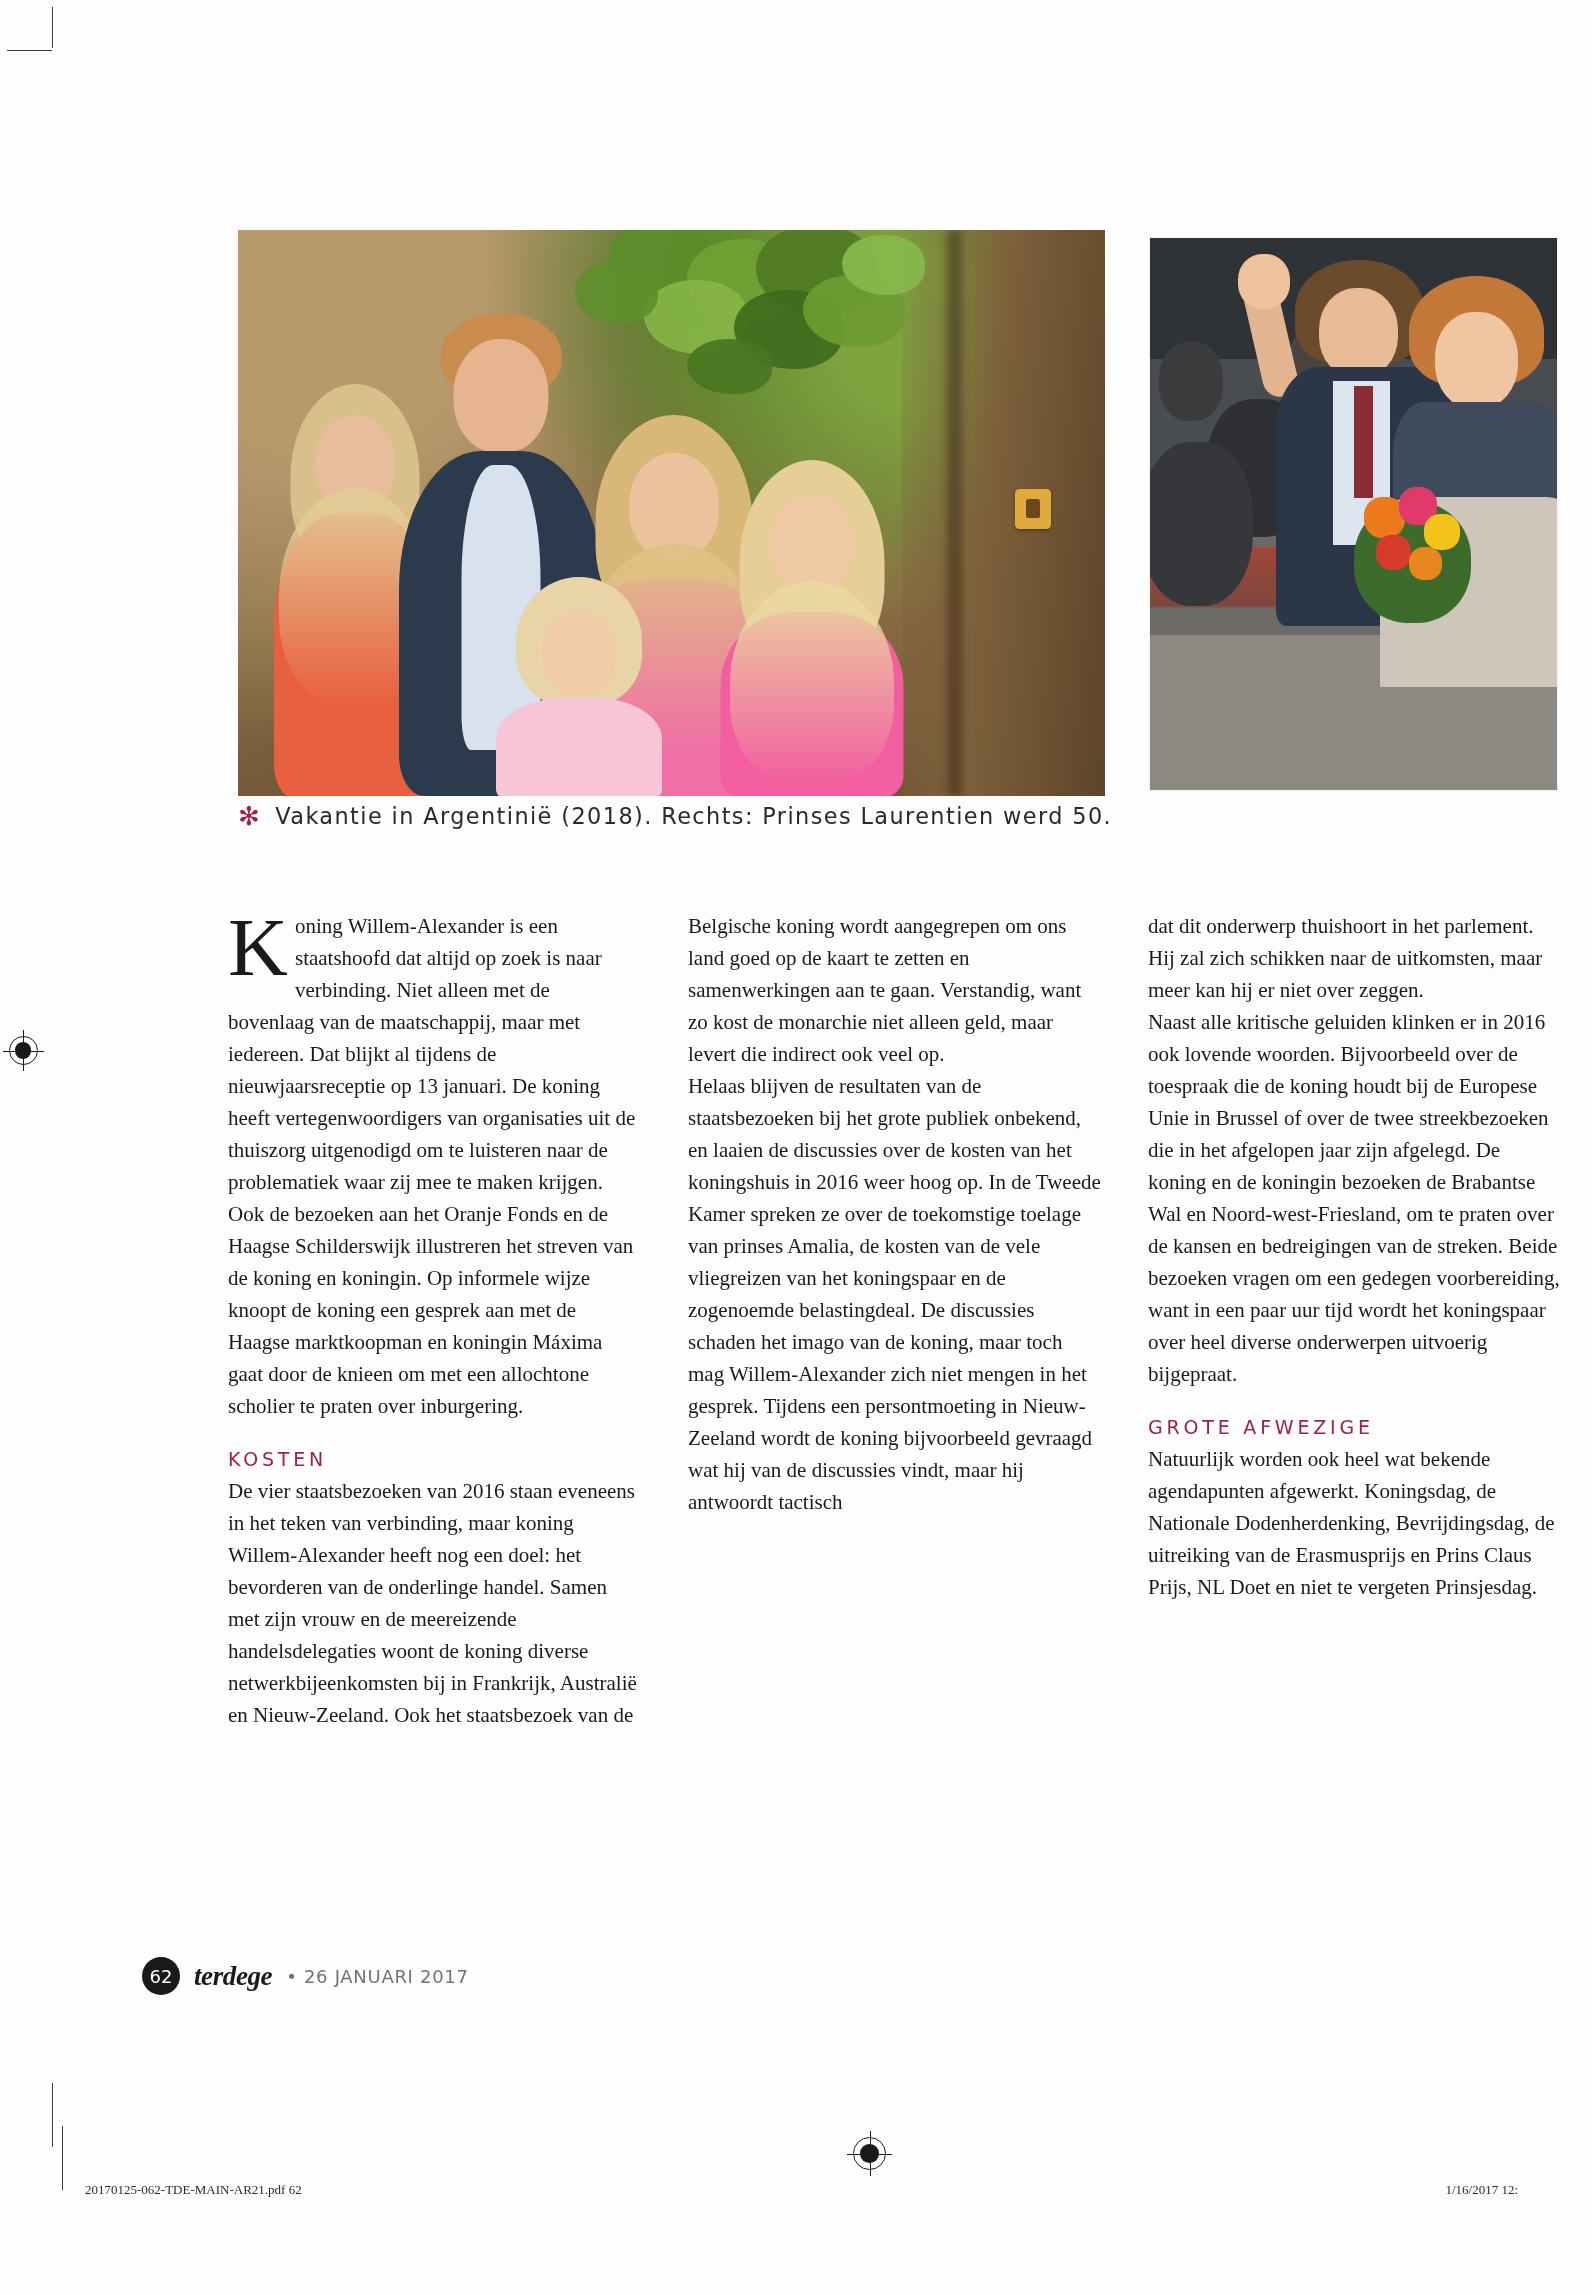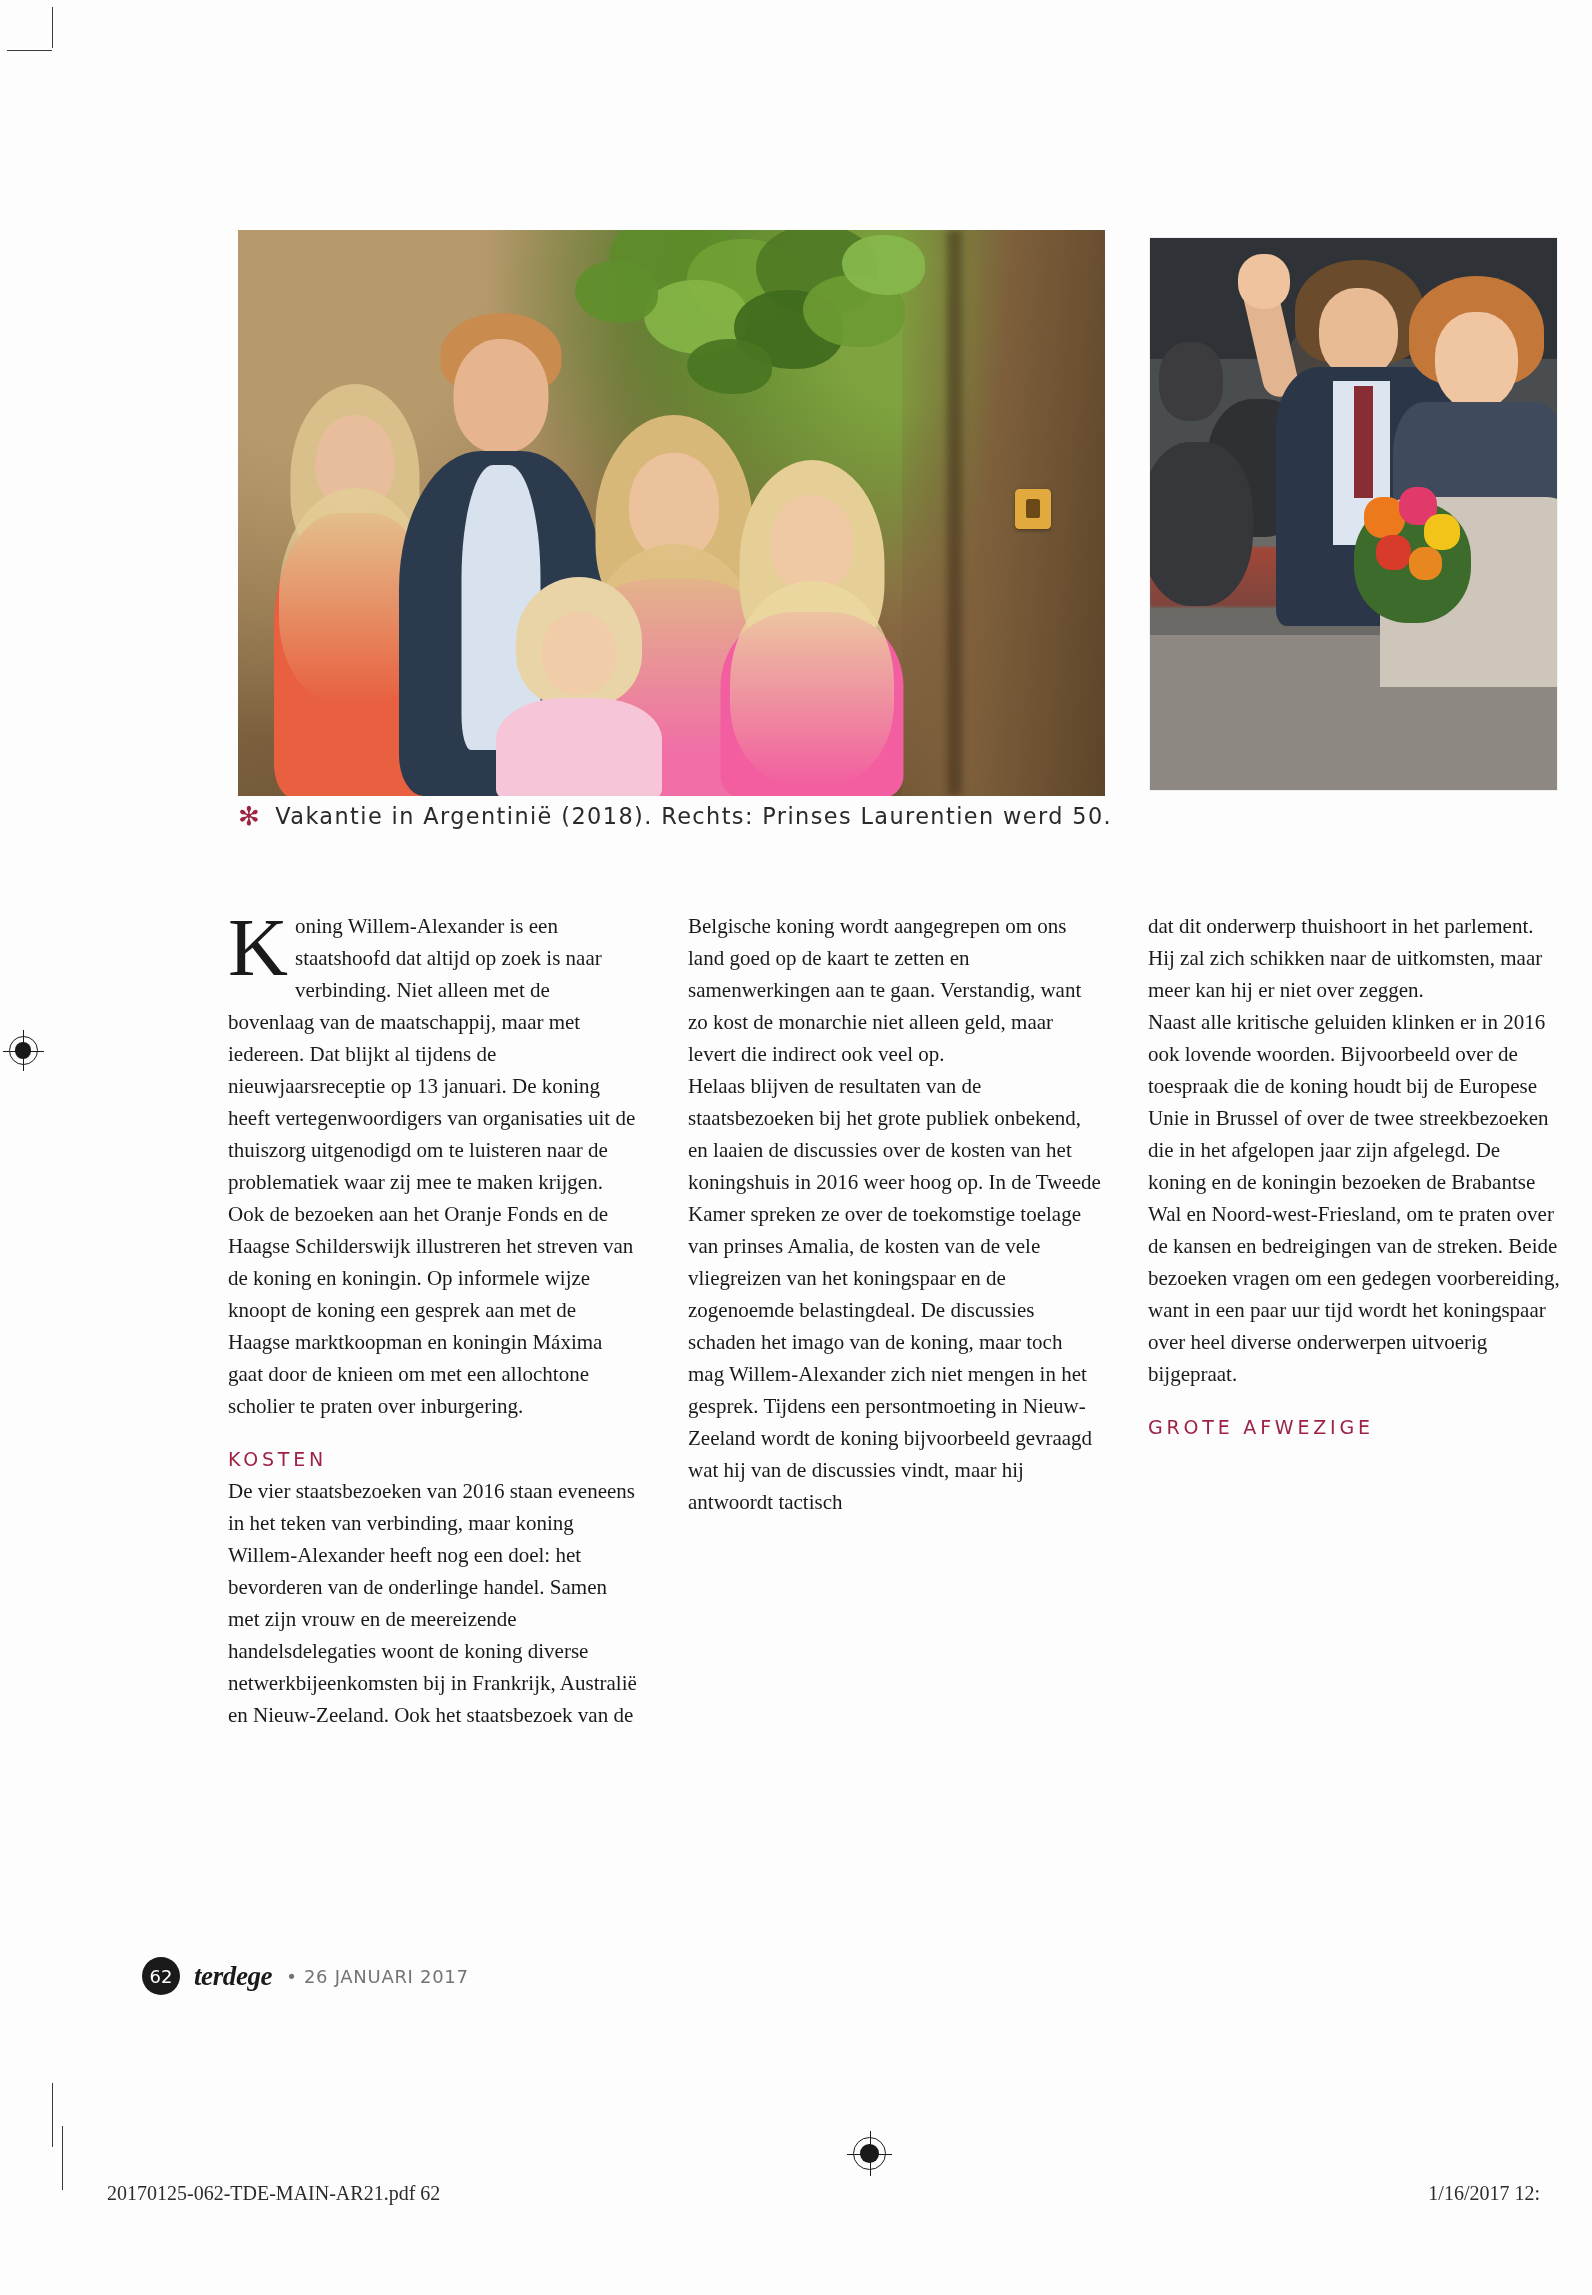--- a/index.html
+++ b/index.html
@@ -255,26 +255,26 @@
   }
   .folio-date {
     font-family: "DejaVu Sans", sans-serif;
     font-size: 18px;
     letter-spacing: 0.7px;
     color: #737373;
   }
 
   .slugline {
     position: absolute;
-    left: 107px; top: 2182px;
+    left: 85px; top: 2182px;
     width: 1433px;
     display: flex;
     justify-content: space-between;
     font-family: "Liberation Serif", serif;
-    font-size: 20px;
+    font-size: 13px;
     color: #2b2b2b;
   }
   .slug-right { padding-right: 0; }
 </style>
 </head>
 <body>
 
 <div class="page-sheet">
 
   <div class="crop-mark cm-tl-v"></div>
@@ -393,20 +393,21 @@
 
     <div class="col">
       <p>Belgische koning wordt aangegrepen om ons land goed op de kaart te zetten en samenwerkingen aan te gaan. Verstandig, want zo kost de monarchie niet alleen geld, maar levert die indirect ook veel op.</p>
       <p>Helaas blijven de resultaten van de staatsbezoeken bij het grote publiek onbekend, en laaien de discussies over de kosten van het koningshuis in 2016 weer hoog op. In de Tweede Kamer spreken ze over de toekomstige toelage van prinses Amalia, de kosten van de vele vliegreizen van het koningspaar en de zogenoemde belastingdeal. De discussies schaden het imago van de koning, maar toch mag Willem-Alexander zich niet mengen in het gesprek. Tijdens een persontmoeting in Nieuw-Zeeland wordt de koning bijvoorbeeld gevraagd wat hij van de discussies vindt, maar hij antwoordt tactisch</p>
     </div>
 
     <div class="col">
       <p>dat dit onderwerp thuishoort in het parlement. Hij zal zich schikken naar de uitkomsten, maar meer kan hij er niet over zeggen.</p>
       <p>Naast alle kritische geluiden klinken er in 2016 ook lovende woorden. Bijvoorbeeld over de toespraak die de koning houdt bij de Europese Unie in Brussel of over de twee streekbezoeken die in het afgelopen jaar zijn afgelegd. De koning en de koningin bezoeken de Brabantse Wal en Noord-west-Friesland, om te praten over de kansen en bedreigingen van de streken. Beide bezoeken vragen om een gedegen voorbereiding, want in een paar uur tijd wordt het koningspaar over heel diverse onderwerpen uitvoerig bijgepraat.</p>
       <h2 class="section-head">GROTE AFWEZIGE</h2>
+      <p>Natuurlijk worden ook heel wat bekende agendapunten afgewerkt. Koningsdag, de Nationale Dodenherdenking, Bevrijdingsdag, de uitreiking van de Erasmusprijs en Prins Claus Prijs, NL Doet en niet te vergeten Prinsjesdag.</p>
     </div>
 
   </div>
 
   <div class="folio">
     <div class="folio-badge">62</div>
     <div class="folio-logo">terdege</div>
     <div class="folio-date">• <span>26 JANUARI 2017</span></div>
   </div>
 

